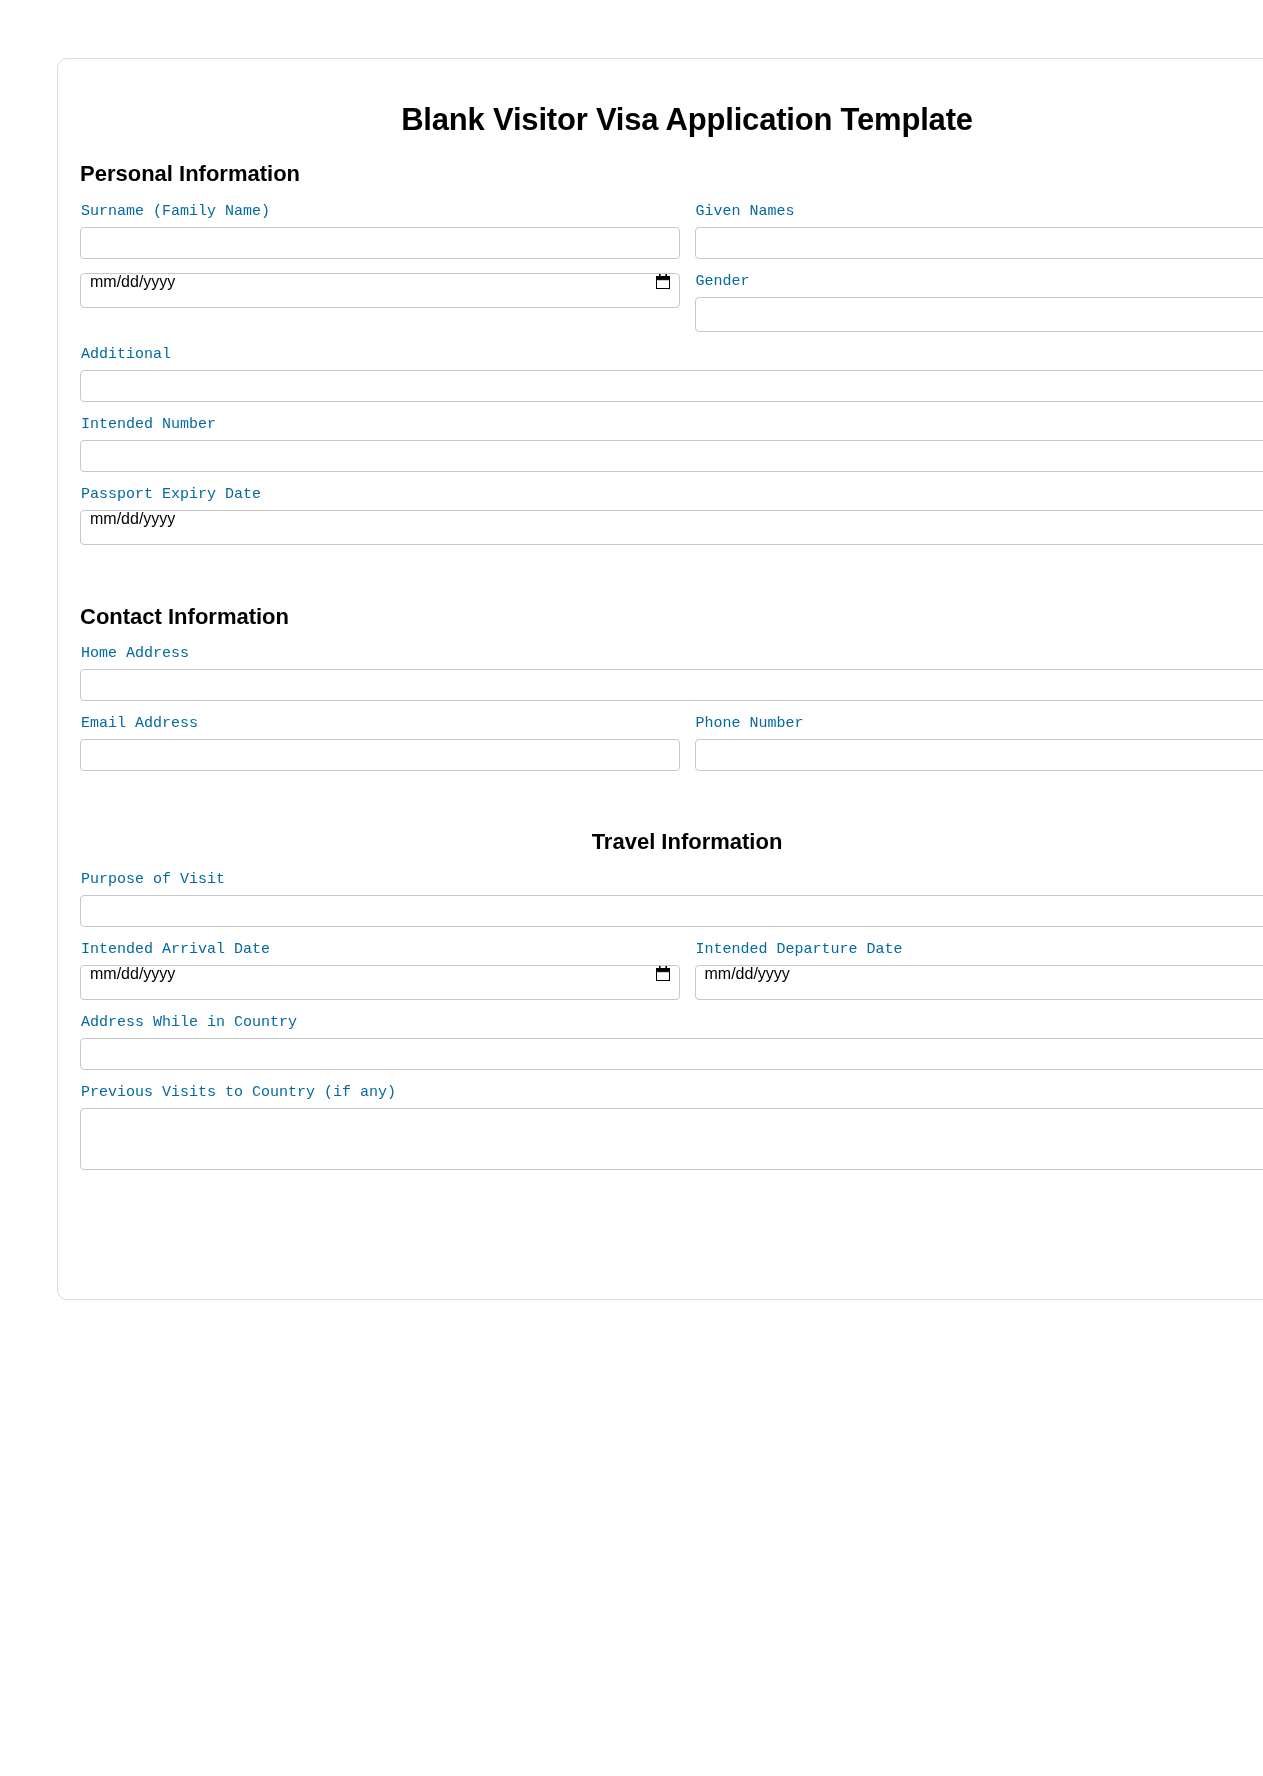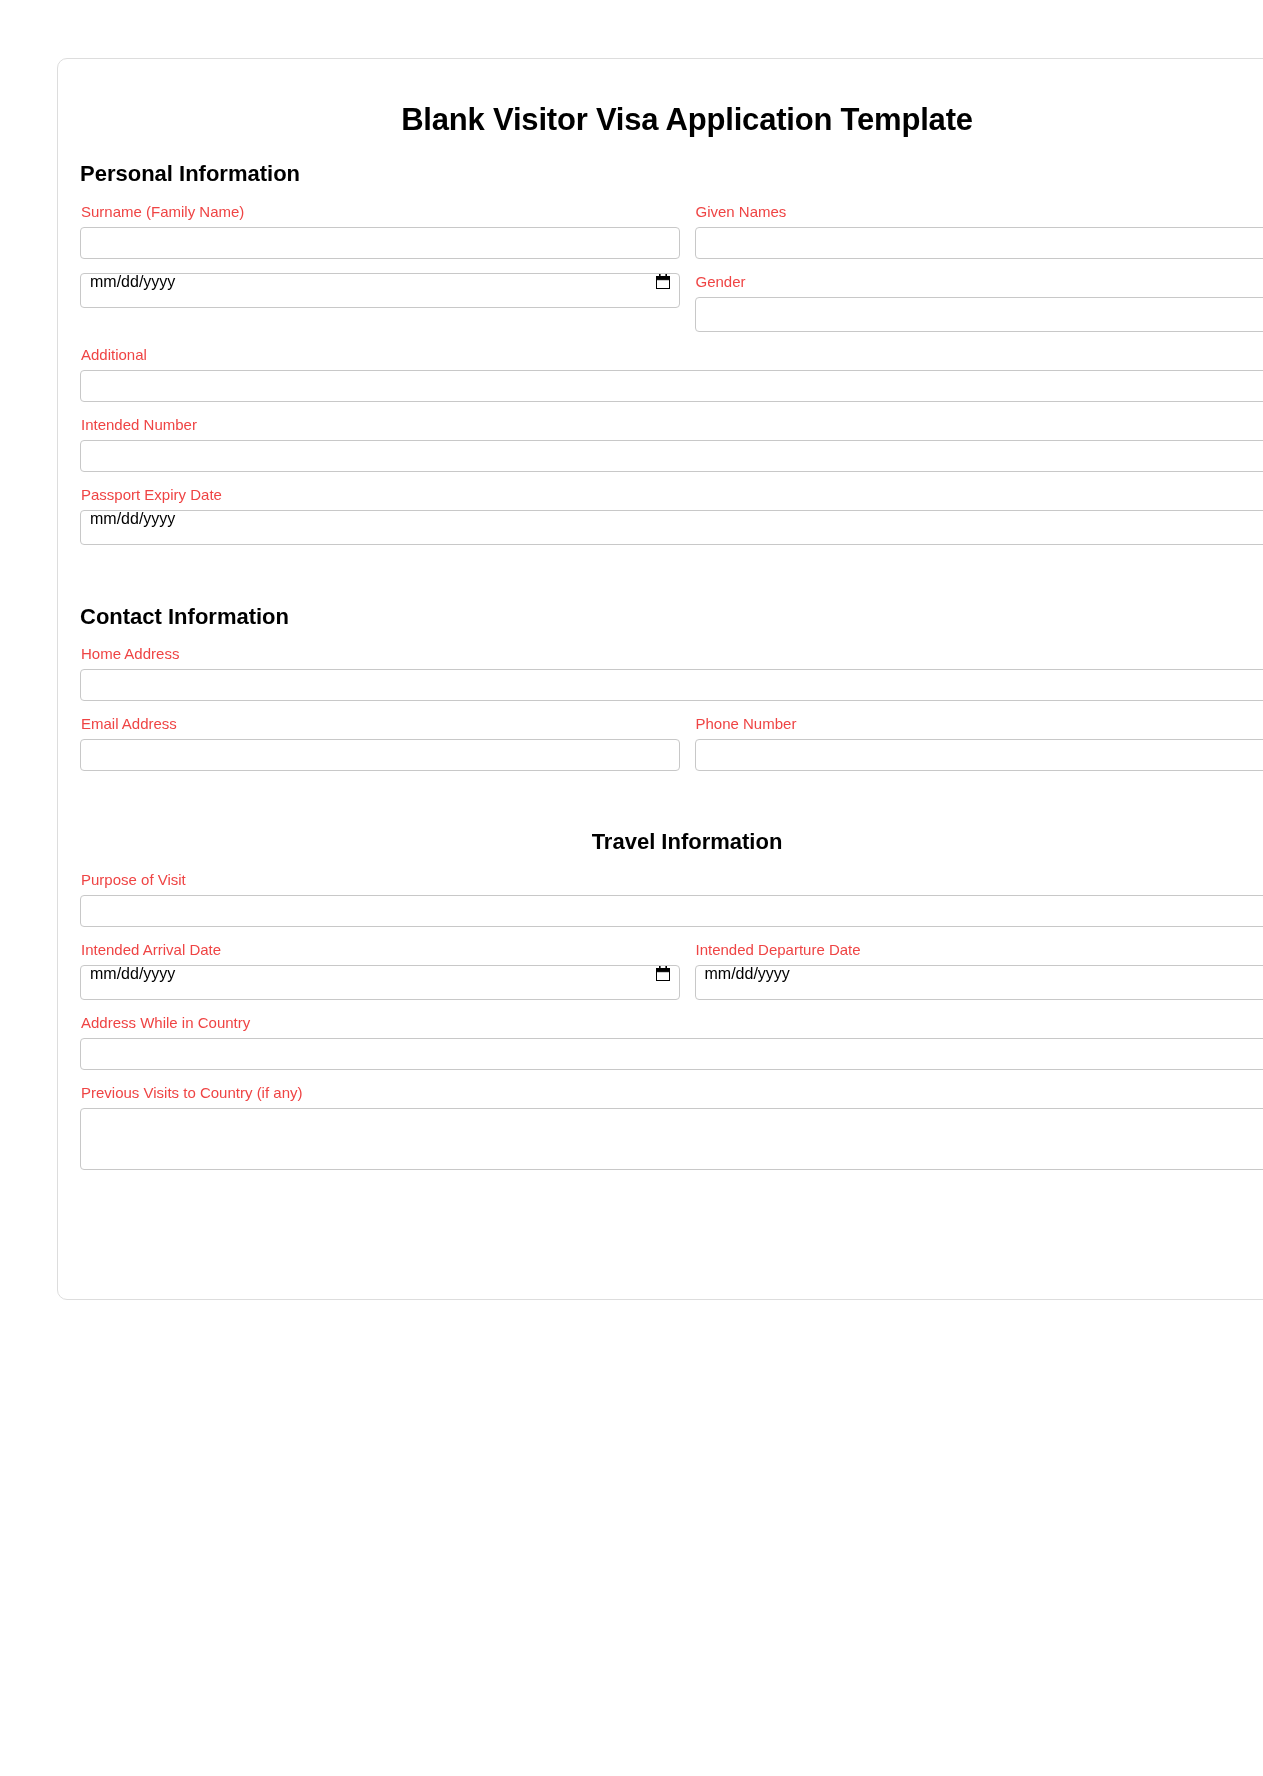--- a/index.html
+++ b/index.html
@@ -61,22 +61,23 @@
   #section-additional .section-heading { margin-top: 55px; }
 
   .field {
     margin-top: 14px;
   }
 
   .field-label {
     display: block;
     font-size: 15px;
     line-height: 18px;
-    color: #ef4444;
+    color: #0369a1;
     margin: 0 0 6px 1px;
+    font-family: Liberation Mono, monospace;
   }
 
   .control {
     display: block;
     width: 100%;
     height: 32px;
     box-sizing: border-box;
     border: 1px solid #c8c8c8;
     border-radius: 4px;
     background: #ffffff;

